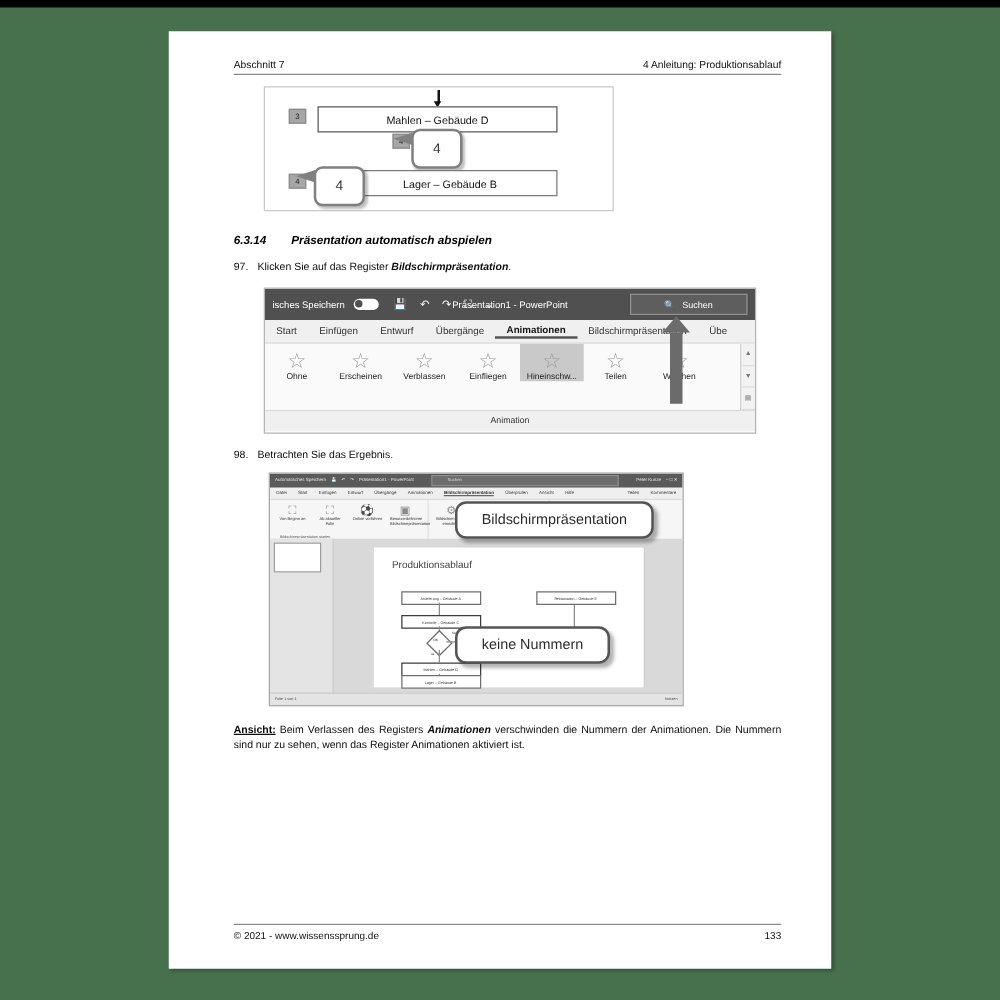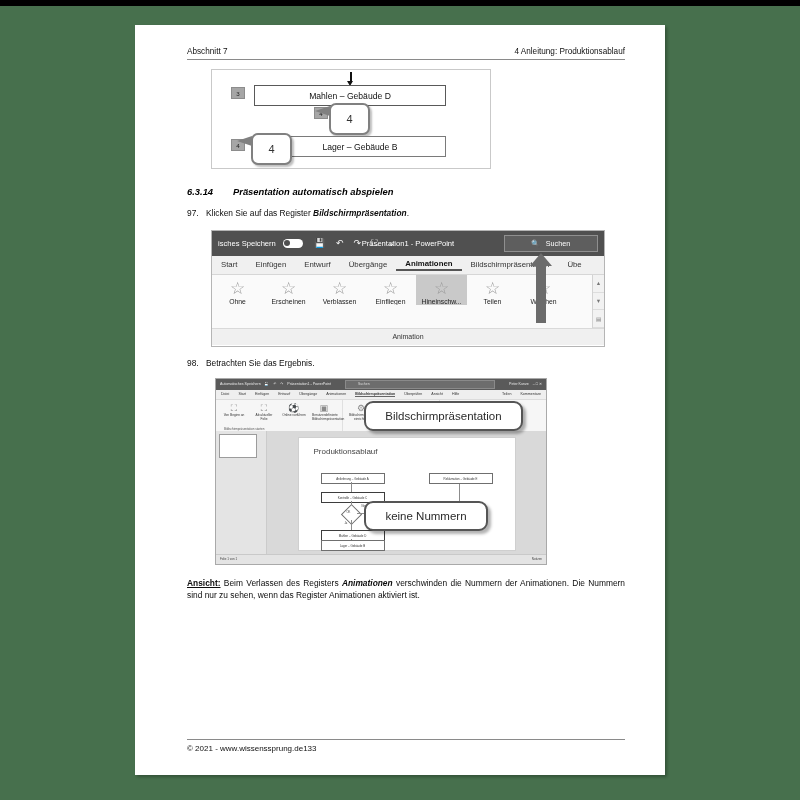--- a/index.html
+++ b/index.html
@@ -113,21 +113,21 @@
              border-top:1px solid #c9c9c9;display:flex;align-items:center;
              justify-content:space-between;padding:0 4px;font-size:3px;color:#444;}
   .cloud{position:absolute;border:2.4px solid #555;background:#fff;border-radius:9px;
          display:flex;align-items:center;justify-content:center;color:#2b2b2b;
          box-shadow:3px 3px 3px rgba(0,0,0,.3);z-index:5;}
 
   
   .result{font-size:8.4px;line-height:1.45;margin-top:12px;text-align:justify;color:#0d0d0d;}
   .result u{font-weight:bold;}
   .footer{position:absolute;left:52px;right:40px;bottom:22px;border-top:1px solid #8a8a8a;
-          padding-top:4px;display:flex;font-size:8px;color:#111;}
+          padding-top:4px;display:flex;justify-content:space-between;font-size:8px;color:#111;gap:28px;}
 </style>
 </head>
 <body>
 
 <div class="topbar"></div>
 
 <div class="page">
 <div class="content">
 
   <div class="runhead">

